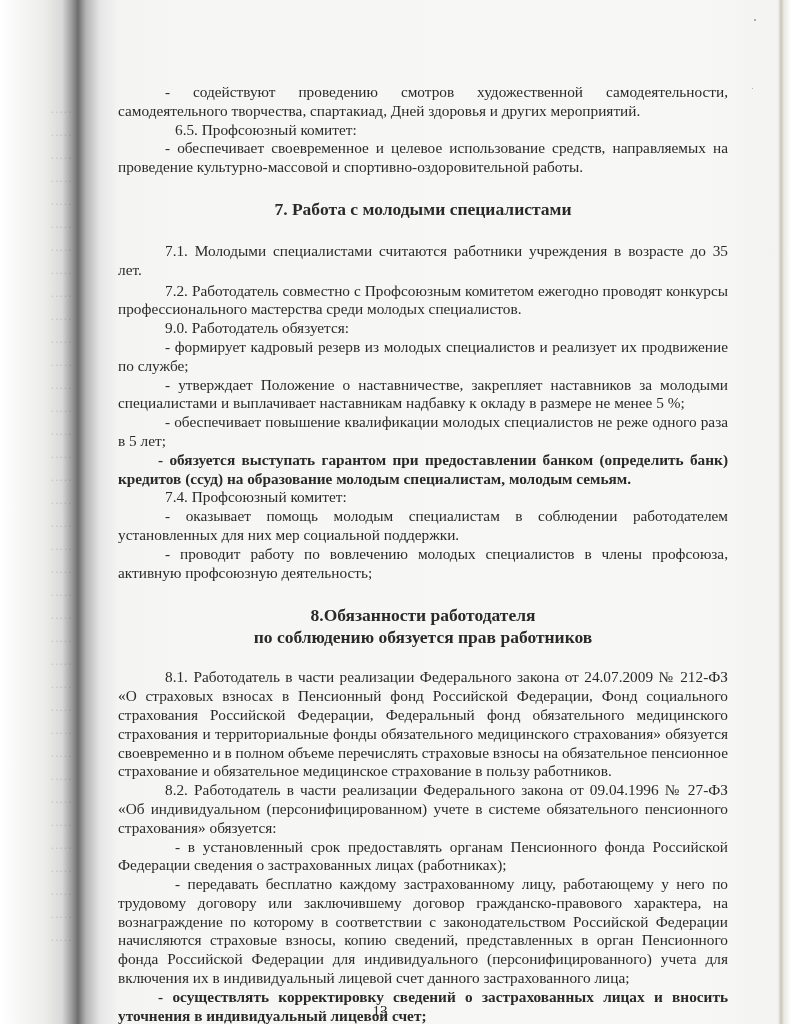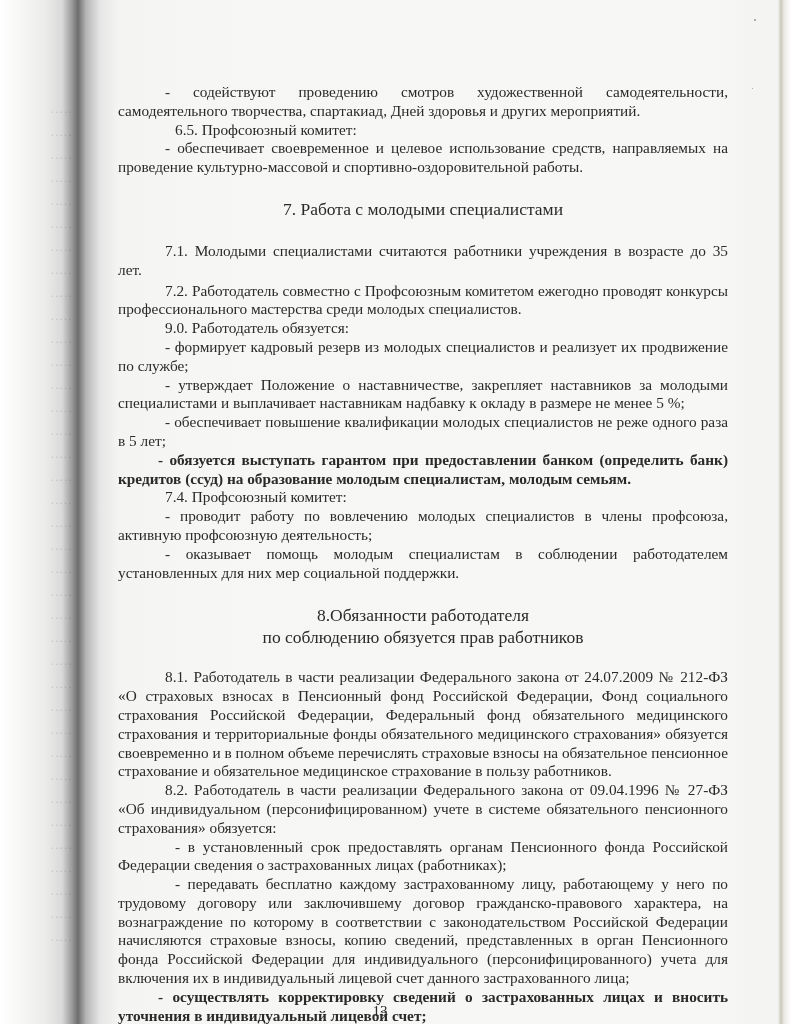--- a/index.html
+++ b/index.html
@@ -26,21 +26,21 @@
   }
   .page {
     position: absolute; left: 118px; top: 60px; width: 610px;
     font-size: 15.3px; line-height: 18.8px; text-align: justify; margin-top: 23px;
   }
   .page p { margin: 0; }
   .ind1 { text-indent: 47px; }
   .ind2 { text-indent: 40px; font-weight: bold; }
   .ind3 { text-indent: 57px; }
   .head {
-    text-align: center !important; font-weight: normal; font-size: 17.5px;
+    text-align: center !important; font-weight: bold; font-size: 17.5px;
     line-height: 22px;
   }
   .h7 { margin: 21px 0 22px 0 !important; }
   .h8 { margin: 22px 0 20px 0 !important; }
   .gap-s { margin-top: 2px !important; }
   .pagenum {
     position: absolute; left: 0; width: 720px; top: 1003px;
     text-align: center; font-size: 15px; padding-left: 40px; box-sizing: border-box;
   }
   .speck { position: absolute; width: 2px; height: 2px; background: #555; border-radius: 1px; opacity: .6; }
@@ -63,22 +63,22 @@
   <p class="head h7">7. Работа с молодыми специалистами</p>
 
   <p class="ind1">7.1. Молодыми специалистами считаются работники учреждения в возрасте до 35 лет.</p>
   <p class="ind1 gap-s">7.2. Работодатель совместно с Профсоюзным комитетом ежегодно проводят конкурсы профессионального мастерства среди молодых специалистов.</p>
   <p class="ind1">9.0. Работодатель обязуется:</p>
   <p class="ind1">- формирует кадровый резерв из молодых специалистов и реализует их продвижение по службе;</p>
   <p class="ind1">- утверждает Положение о наставничестве, закрепляет наставников за молодыми специалистами и выплачивает наставникам надбавку к окладу в размере не менее 5 %;</p>
   <p class="ind1">- обеспечивает повышение квалификации молодых специалистов не реже одного раза в 5 лет;</p>
   <p class="ind2">- обязуется выступать гарантом при предоставлении банком (определить банк) кредитов (ссуд) на образование молодым специалистам, молодым семьям.</p>
   <p class="ind1">7.4. Профсоюзный комитет:</p>
+  <p class="ind1">- оказывает помощь молодым специалистам в соблюдении работодателем установленных для них мер социальной поддержки.</p>
   <p class="ind1">- проводит работу по вовлечению молодых специалистов в члены профсоюза, активную профсоюзную деятельность;</p>
-  <p class="ind1">- оказывает помощь молодым специалистам в соблюдении работодателем установленных для них мер социальной поддержки.</p>
 
   <div class="head h8">
     <div>8.Обязанности работодателя</div>
     <div>по соблюдению обязуется прав работников</div>
   </div>
 
   <p class="ind1">8.1. Работодатель в части реализации Федерального закона от 24.07.2009 № 212-ФЗ «О страховых взносах в Пенсионный фонд Российской Федерации, Фонд социального страхования Российской Федерации, Федеральный фонд обязательного медицинского страхования и территориальные фонды обязательного медицинского страхования» обязуется своевременно и в полном объеме перечислять страховые взносы на обязательное пенсионное страхование и обязательное медицинское страхование в пользу работников.</p>
   <p class="ind1">8.2. Работодатель в части реализации Федерального закона от 09.04.1996 № 27-ФЗ «Об индивидуальном (персонифицированном) учете в системе обязательного пенсионного страхования» обязуется:</p>
   <p class="ind3">- в установленный срок предоставлять органам Пенсионного фонда Российской Федерации сведения о застрахованных лицах (работниках);</p>
   <p class="ind3">- передавать бесплатно каждому застрахованному лицу, работающему у него по трудовому договору или заключившему договор гражданско-правового характера, на вознаграждение по которому в соответствии с законодательством Российской Федерации начисляются страховые взносы, копию сведений, представленных в орган Пенсионного фонда Российской Федерации для индивидуального (персонифицированного) учета для включения их в индивидуальный лицевой счет данного застрахованного лица;</p>

